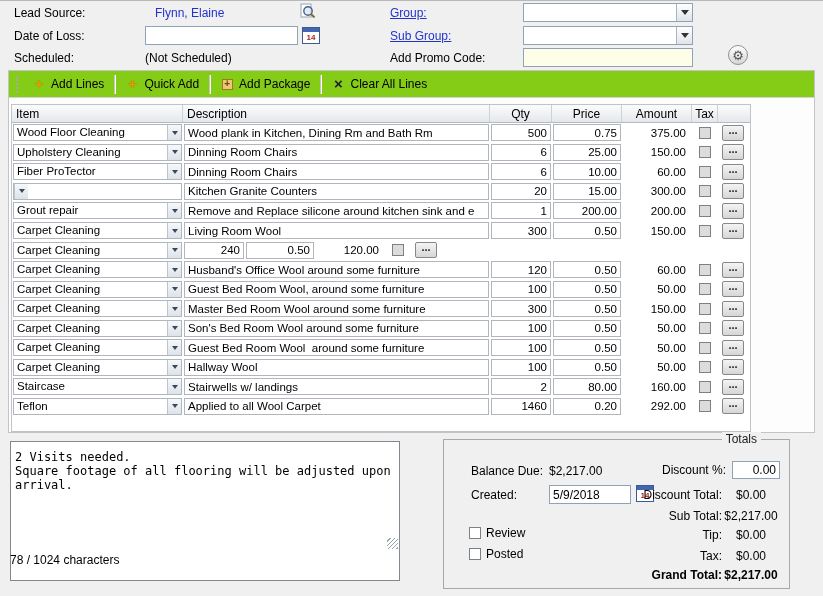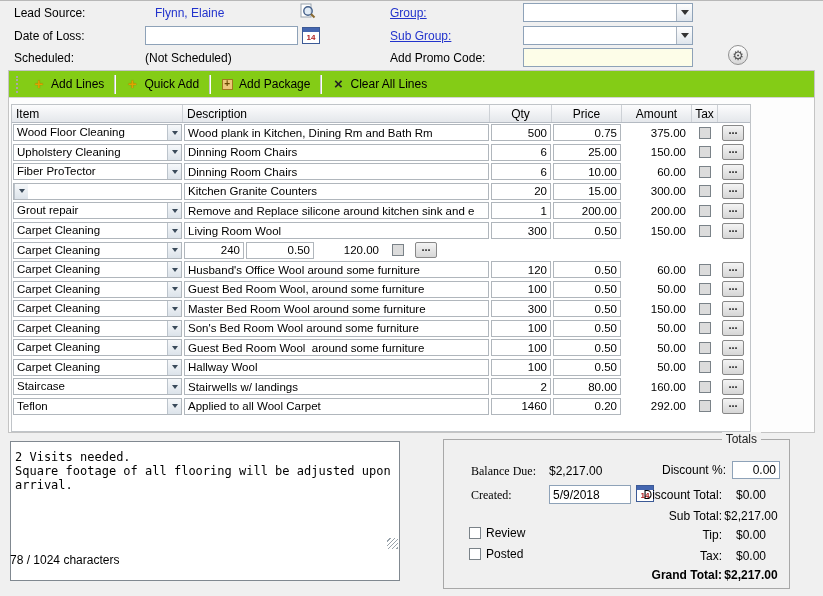--- a/index.html
+++ b/index.html
@@ -89,21 +89,21 @@
            border:1px solid #808890; background:#fff; font:12px "DejaVu Sans Mono",monospace;
            padding:8px 4px; resize:none; overflow:hidden; }
   .notes-grip { position:absolute; left:387px; top:537px; width:11px; height:11px;
                 background:repeating-linear-gradient(135deg, transparent 0 2px, #98a2aa 2px 3px); }
   .char-count { position:absolute; left:10px; top:552px; }
 
   .totals-box { position:absolute; left:410px; top:438px; width:347px; height:150px;
                 border:1px solid #a8a8a8;margin-left:33px; }
   .totals-legend { position:absolute; top:-8px; right:28px; background:#f0f0f0; padding:0 4px;
                    color:#222; }
-  .t-lbl { position:absolute; white-space:nowrap;font-family:Liberation Serif, serif; }
+  .t-lbl { position:absolute; white-space:nowrap; }
   .t-val { position:absolute; white-space:nowrap; }
   .money-row { position:absolute; right:9px; display:flex; align-items:center; white-space:nowrap; }
   .money-row .mv { min-width:58px; text-align:center; }
   .money-row.bold { font-weight:bold; }
   .chk-row { position:absolute; display:flex; align-items:center; gap:5px; }
 </style>
 </head>
 <body>
 
 <div class="screen">

